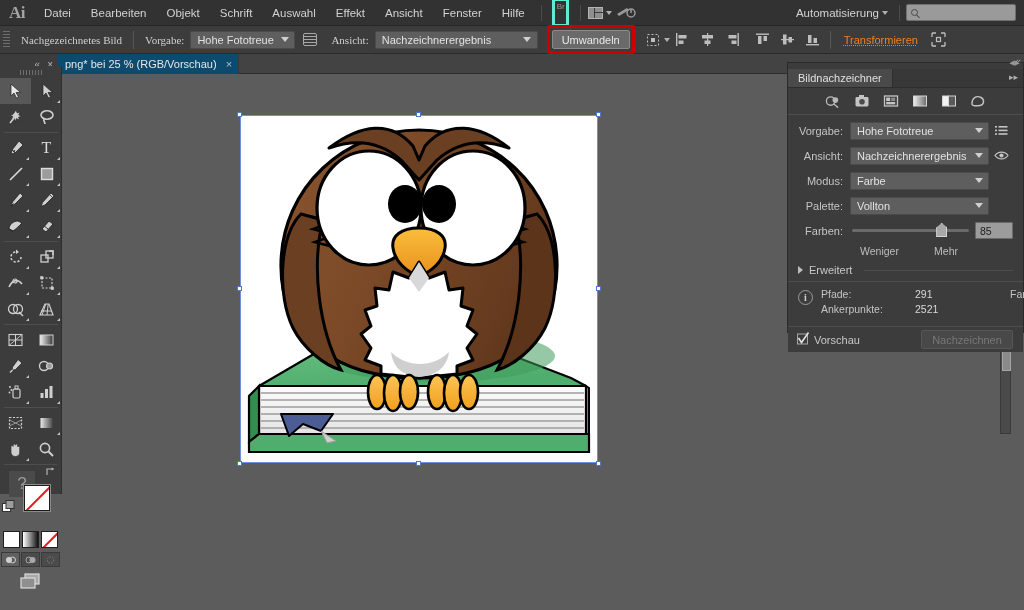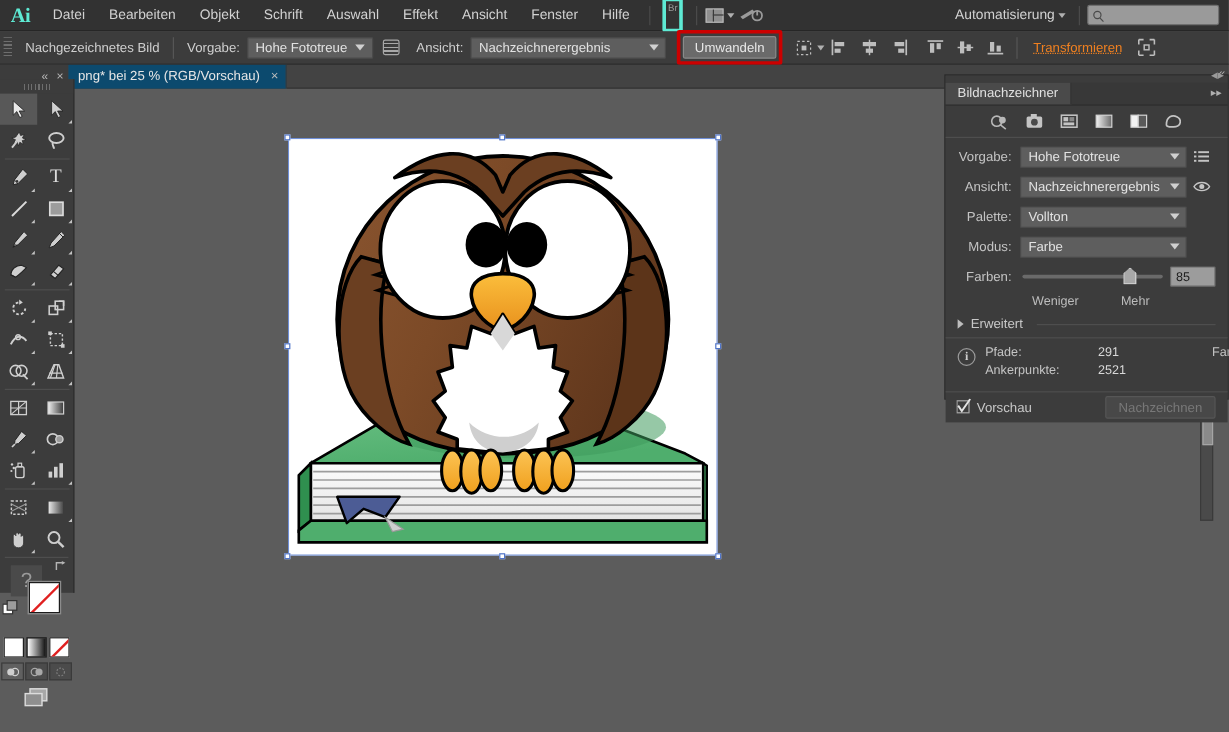--- a/index.html
+++ b/index.html
@@ -17,21 +17,21 @@
   
   .menubar {
     position: absolute; left: 0; top: 0; width: 1024px; height: 26px;
     background: #323232;
     border-bottom: 1px solid #262626;
     display: flex; align-items: center;
   }
   .ai-logo {
     width: 34px; height: 26px; display: flex; align-items: center; justify-content: center;
     font-family: "Liberation Serif", serif; font-weight: bold; font-size: 17px;
-    color: #5eead4; letter-spacing: -0.5px;
+    color: #a3a3a3; letter-spacing: -0.5px;
   }
   .menu-item {
     padding: 0 10px; height: 26px; line-height: 26px; font-size: 11.5px; color: #d2d2d2;
     cursor: default; white-space: nowrap;
   }
   .mb-sep { width: 1px; height: 16px; background: #4a4a4a; margin: 0 6px; }
   .mb-icon {
     width: 26px; height: 26px; display: flex; align-items: center; justify-content: center;
     position: relative;
   }
@@ -72,21 +72,21 @@
   
   .ctrlbar {
     position: absolute; left: 0; top: 26px; width: 1024px; height: 28px;
     background: #3c3c3c; border-bottom: 1px solid #2a2a2a;
     display: flex; align-items: center; padding-left: 3px;
   }
   .grip {
     width: 7px; height: 18px; margin-right: 5px;
     background: repeating-linear-gradient(to bottom, #6e6e6e 0 1px, transparent 1px 3px);
   }
-  .cb-label { font-size: 11px; color: #cfcfcf; padding: 0 6px; white-space: nowrap; }
+  .cb-label { font-size: 11px; color: #cfcfcf; padding: 0 6px; white-space: nowrap; font-family: Liberation Serif, serif; }
   .cb-sep { width: 1px; height: 18px; background: #565656; margin: 0 5px; }
   .dropdown {
     height: 18px; background: #5e5e5e; border: 1px solid #4a4a4a; border-radius: 1px;
     display: flex; align-items: center; font-size: 11px; color: #e2e2e2;
     padding-left: 6px; position: relative;
   }
   .dropdown .dd-arrow {
     position: absolute; right: 2px; top: 0; width: 15px; height: 16px;
     display: flex; align-items: center; justify-content: center;
   }
@@ -945,34 +945,34 @@
         </div>
         <div class="row-aux">
           <svg width="15" height="11" viewBox="0 0 15 11">
             <path d="M1 5.5 C4 1 11 1 14 5.5 C11 10 4 10 1 5.5 Z" fill="none" stroke="#c4c4c4" stroke-width="1.2"></path>
             <circle cx="7.5" cy="5.5" r="2.1" fill="#c4c4c4"></circle>
           </svg>
         </div>
       </div>
 
       <div class="row">
+        <div class="row-label">Modus:</div>
+        <div class="dropdown">
+          <span>Farbe</span>
+          <span class="dd-arrow">
+              <span class="dd-tri"></span>
+            </span>
+        </div>
+        <div class="row-aux"></div>
+      </div>
+
+      <div class="row">
         <div class="row-label">Palette:</div>
         <div class="dropdown">
           <span>Vollton</span>
-          <span class="dd-arrow">
-              <span class="dd-tri"></span>
-            </span>
-        </div>
-        <div class="row-aux"></div>
-      </div>
-
-      <div class="row">
-        <div class="row-label">Modus:</div>
-        <div class="dropdown">
-          <span>Farbe</span>
           <span class="dd-arrow">
               <span class="dd-tri"></span>
             </span>
         </div>
         <div class="row-aux"></div>
       </div>
 
       <div class="row">
         <div class="row-label">Farben:</div>
         <div class="slider-track">

